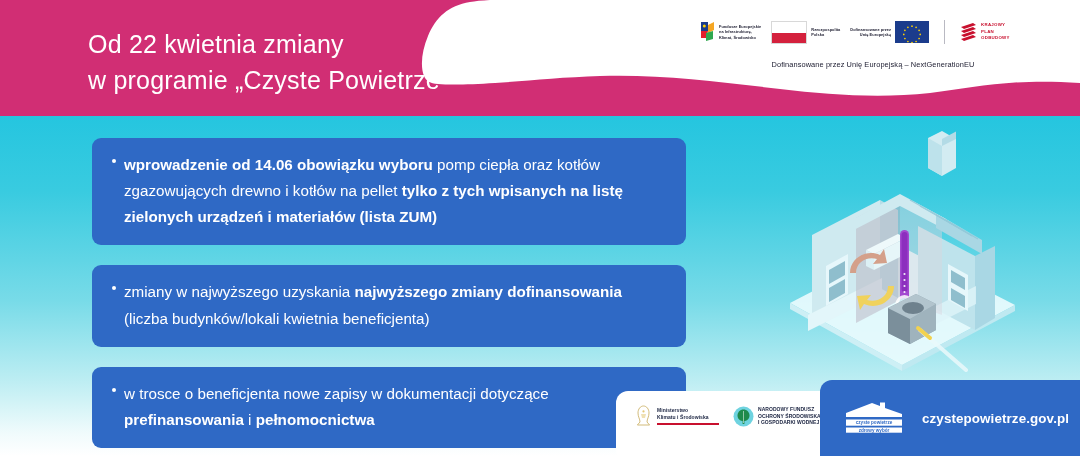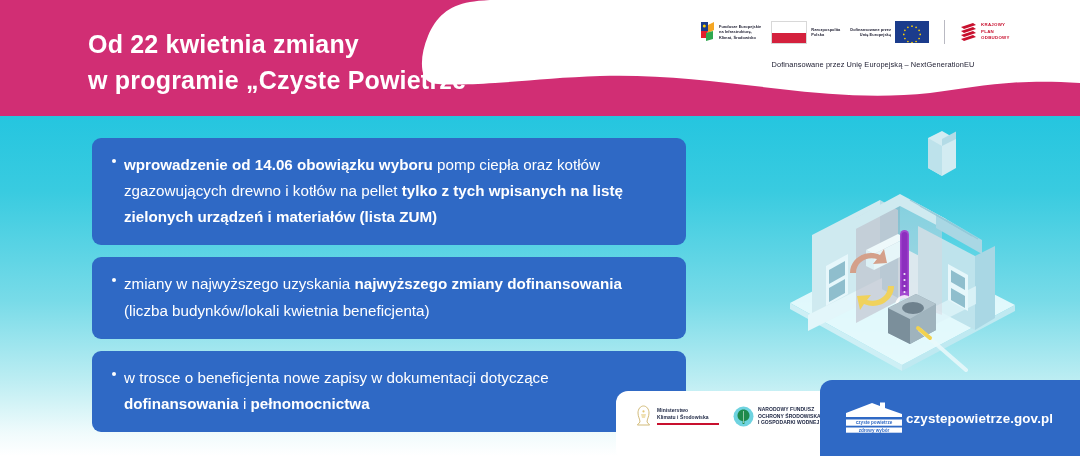--- a/index.html
+++ b/index.html
@@ -37,21 +37,21 @@
     width: 1080px;
     height: 116px;
     pointer-events: none;
   }
   .header-title {
     position: absolute;
     left: 88px;
     top: 27px;
     color: #ffffff;
     font-size: 25px;
-    font-weight: bold;
+    font-weight: normal;
     line-height: 1.42;
     letter-spacing: 0.2px;
     white-space: pre-line;
     z-index: 4;
   }
 
   
   .logo-strip {
     position: absolute;
     top: 18px;
@@ -122,21 +122,21 @@
     left: 92px;
     top: 138px;
     width: 594px;
     z-index: 3;
   }
   .bullet-box {
     background: #2f69c5;
     border-radius: 9px;
     color: #ffffff;
     padding: 14px 20px 15px 18px;
-    margin-bottom: 12px;
+    margin-bottom: 20px;
     font-size: 15.2px;
     line-height: 1.72;
     position: relative;
   }
   .bullet-box .dot {
     position: absolute;
     left: 20px;
     top: 21px;
     width: 4px;
     height: 4px;
@@ -194,20 +194,21 @@
     position: absolute;
     left: 820px;
     top: 380px;
     width: 260px;
     height: 76px;
     background: #2f69c5;
     border-radius: 12px 0 0 0;
     z-index: 4;
     display: flex;
     align-items: center;
+    gap: 16px;
     padding-left: 24px;
     box-sizing: border-box;
   }
   .cp-logo { width: 62px; height: 34px; flex: none; }
   .footer-url {
     color: #ffffff;
     font-size: 13.4px;
     font-weight: bold;
     letter-spacing: 0.1px;
   }
@@ -370,21 +371,21 @@
     <div class="bullet-box">
       <span class="dot"></span>
       <div class="bullet-text">
         <span>zmiany w najwyższego uzyskania </span><b>najwyższego zmiany dofinansowania</b><span> (liczba budynków/lokali kwietnia beneficjenta)</span>
       </div>
     </div>
 
     <div class="bullet-box">
       <span class="dot"></span>
       <div class="bullet-text">
-        <span>w trosce o beneficjenta nowe zapisy w dokumentacji dotyczące </span><b>dofinansowania</b><span> i </span><b>pełnomocnictwa</b>
+        <span>w trosce o beneficjenta nowe zapisy w dokumentacji dotyczące </span><b>prefinansowania</b><span> i </span><b>pełnomocnictwa</b>
       </div>
     </div>
   </div>
 
   <div class="footer-white"></div>
 
   <div class="footer-logos">
     <div class="mini-logo">
       <svg class="mkis-mark" viewBox="0 0 19 24">
         <path d="M9.5 2 C12.6 2 15 5 15 9 C15 13 13 15 13 18 L15.6 21 L3.4 21 L6 18 C6 15 4 13 4 9 C4 5 6.4 2 9.5 2 Z" fill="#ffffff" stroke="#cdb36b" stroke-width="0.9"></path>

